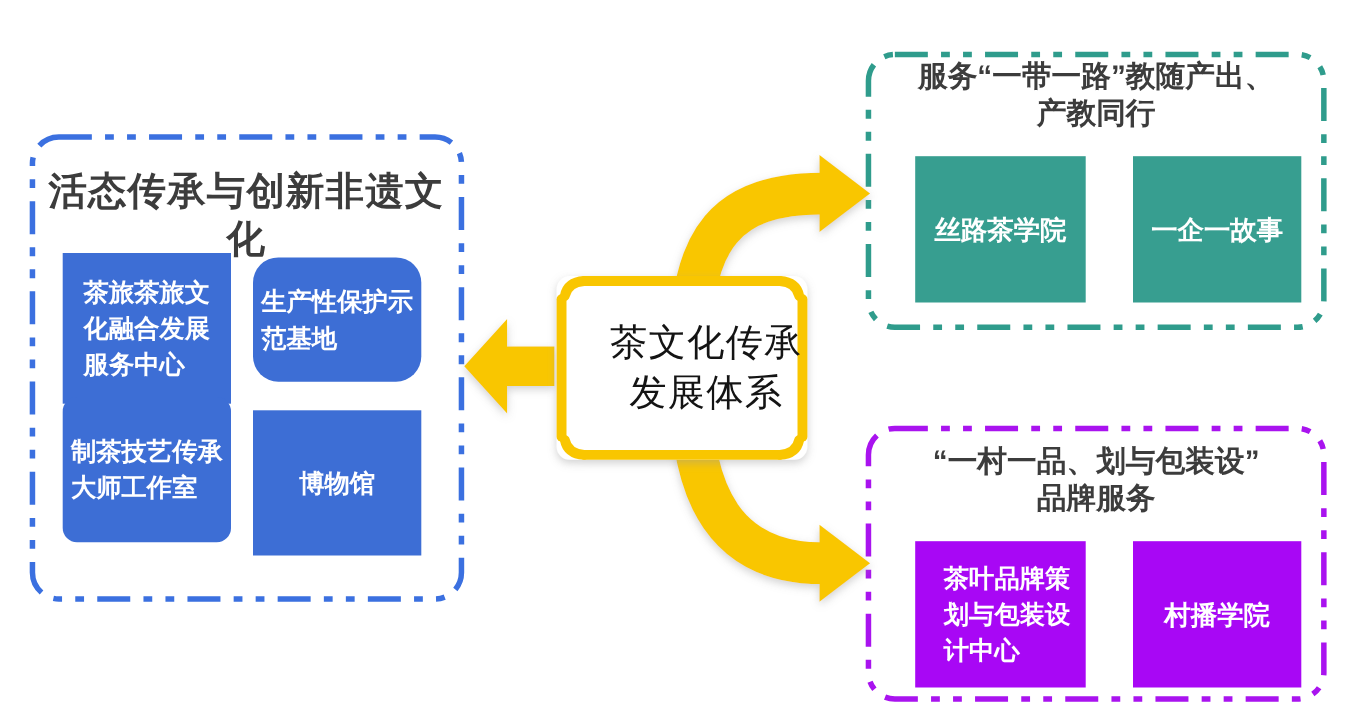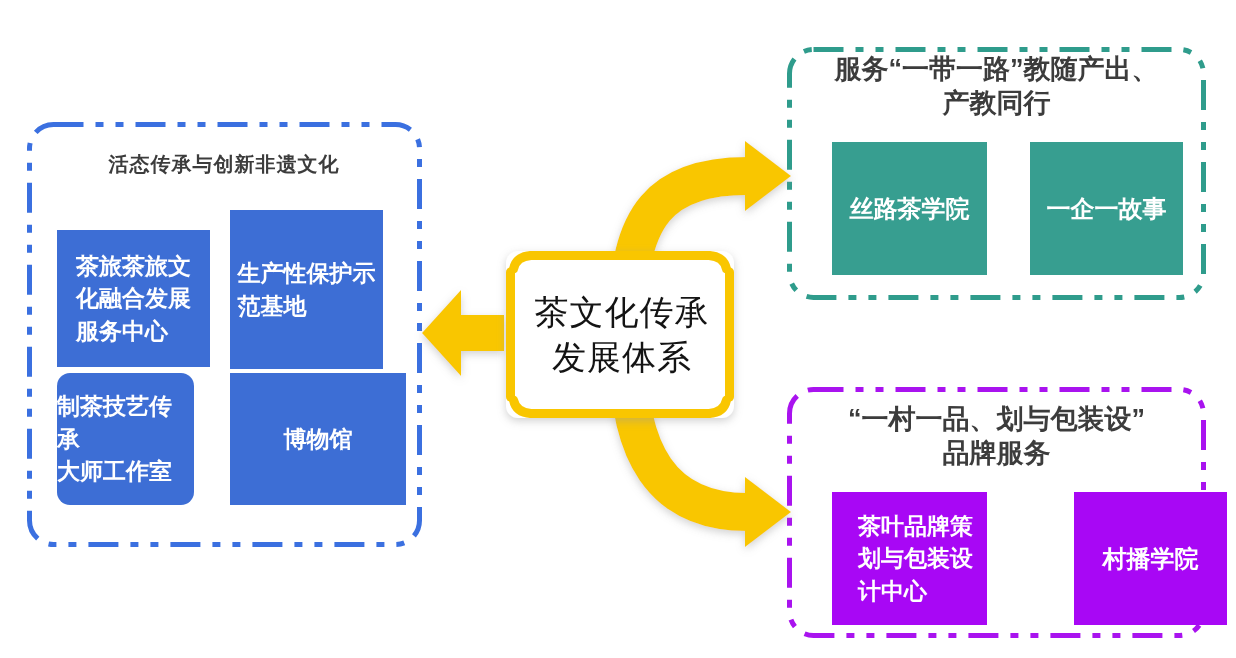--- a/index.html
+++ b/index.html
@@ -8,36 +8,36 @@
     background:var(--background,#ffffff);
     font-family:"Liberation Sans","DejaVu Sans",sans-serif;
   }
   .layer{position:absolute;left:0;top:0;}
   .panel{position:absolute;box-sizing:border-box;}
   .panel-title{
     position:absolute;left:0;right:0;text-align:center;
     color:var(--panel-title,#3C3C3C);font-weight:bold;
     white-space:pre-line;line-height:1.25;
   }
-  .left-title{top:30px;font-size:20px;letter-spacing:1px;}
+  .left-title{top:30px;font-size:35px;letter-spacing:1px;}
   .tr-title,.br-title{top:16px;font-size:27px;}
   .fbox{
     position:absolute;display:flex;align-items:center;justify-content:center;
     text-align:left;color:var(--box-text,#ffffff);font-weight:bold;
     white-space:pre-line;box-sizing:border-box;
   }
   .blue{background:var(--blue-fill,#3D6ED5);font-size:23px;line-height:1.42;}
   .teal{background:var(--teal-fill,#379E90);font-size:24px;}
   .purple{background:var(--purple-fill,#A807F5);font-size:24px;}
   .purple.multi{font-size:23px;line-height:1.42;padding-left:12px;}
   .center-label{
     position:absolute;left:506px;top:251px;width:232px;height:167px;
     display:flex;align-items:center;justify-content:center;text-align:center;
     font-size:34px;line-height:1.32;font-weight:500;
-    color:var(--center-text,#141414);white-space:pre-line;letter-spacing:1px;
+    color:var(--center-text,#141414);white-space:pre-line;letter-spacing:1px;padding-left:20px;
   }
 </style>
 </head>
 <body>
 
 <svg class="layer" width="1236" height="658" viewBox="0 0 1236 658">
   <defs>
     <filter id="soft" x="-30%" y="-30%" width="160%" height="160%">
       <feDropShadow dx="0" dy="3" stdDeviation="4" flood-color="#9a9a9a" flood-opacity="0.45"></feDropShadow>
     </filter>
@@ -72,37 +72,37 @@
       <path d="M709 413.5 Q724 412.5 726.5 400"></path>
     </g>
   </g>
 </svg>
 
 <div class="panel" style="left:27px;top:122px;width:394px;height:424px;">
   <div class="panel-title left-title">活态传承与创新非遗文化</div>
   <div class="fbox blue" style="left:30px;top:108px;width:153px;height:137px;">茶旅茶旅文
 化融合发展
 服务中心</div>
-  <div class="fbox blue" style="left:203px;top:88px;width:153px;height:159px;">生产性保护示
+  <div class="fbox blue" style="left:203px;top:112px;width:153px;height:113px;border-radius:23px;">生产性保护示
 范基地</div>
-  <div class="fbox blue" style="left:30px;top:251px;width:137px;height:132px;border-radius:13px;">制茶技艺传承
+  <div class="fbox blue" style="left:30px;top:239px;width:153px;height:132px;border-radius:13px;">制茶技艺传承
 大师工作室</div>
-  <div class="fbox blue" style="left:203px;top:251px;width:176px;height:132px;">博物馆</div>
+  <div class="fbox blue" style="left:203px;top:251px;width:153px;height:132px;">博物馆</div>
 </div>
 
 <div class="panel" style="left:787px;top:37px;width:419px;height:253px;">
   <div class="panel-title tr-title">服务“一带一路”教随产出、
 产教同行</div>
   <div class="fbox teal" style="left:45px;top:105px;width:155px;height:133px;">丝路茶学院</div>
   <div class="fbox teal" style="left:243px;top:105px;width:153px;height:133px;">一企一故事</div>
 </div>
 
 <div class="panel" style="left:787px;top:387px;width:419px;height:251px;">
   <div class="panel-title br-title">“一村一品、划与包装设”
 品牌服务</div>
   <div class="fbox purple multi" style="left:45px;top:105px;width:155px;height:133px;">茶叶品牌策
 划与包装设
 计中心</div>
-  <div class="fbox purple" style="left:243px;top:105px;width:153px;height:133px;margin-left:44px;">村播学院</div>
+  <div class="fbox purple" style="left:243px;top:105px;width:153px;height:133px;">村播学院</div>
 </div>
 
 <div class="center-label">茶文化传承
 发展体系</div>
 
 </body></html>

